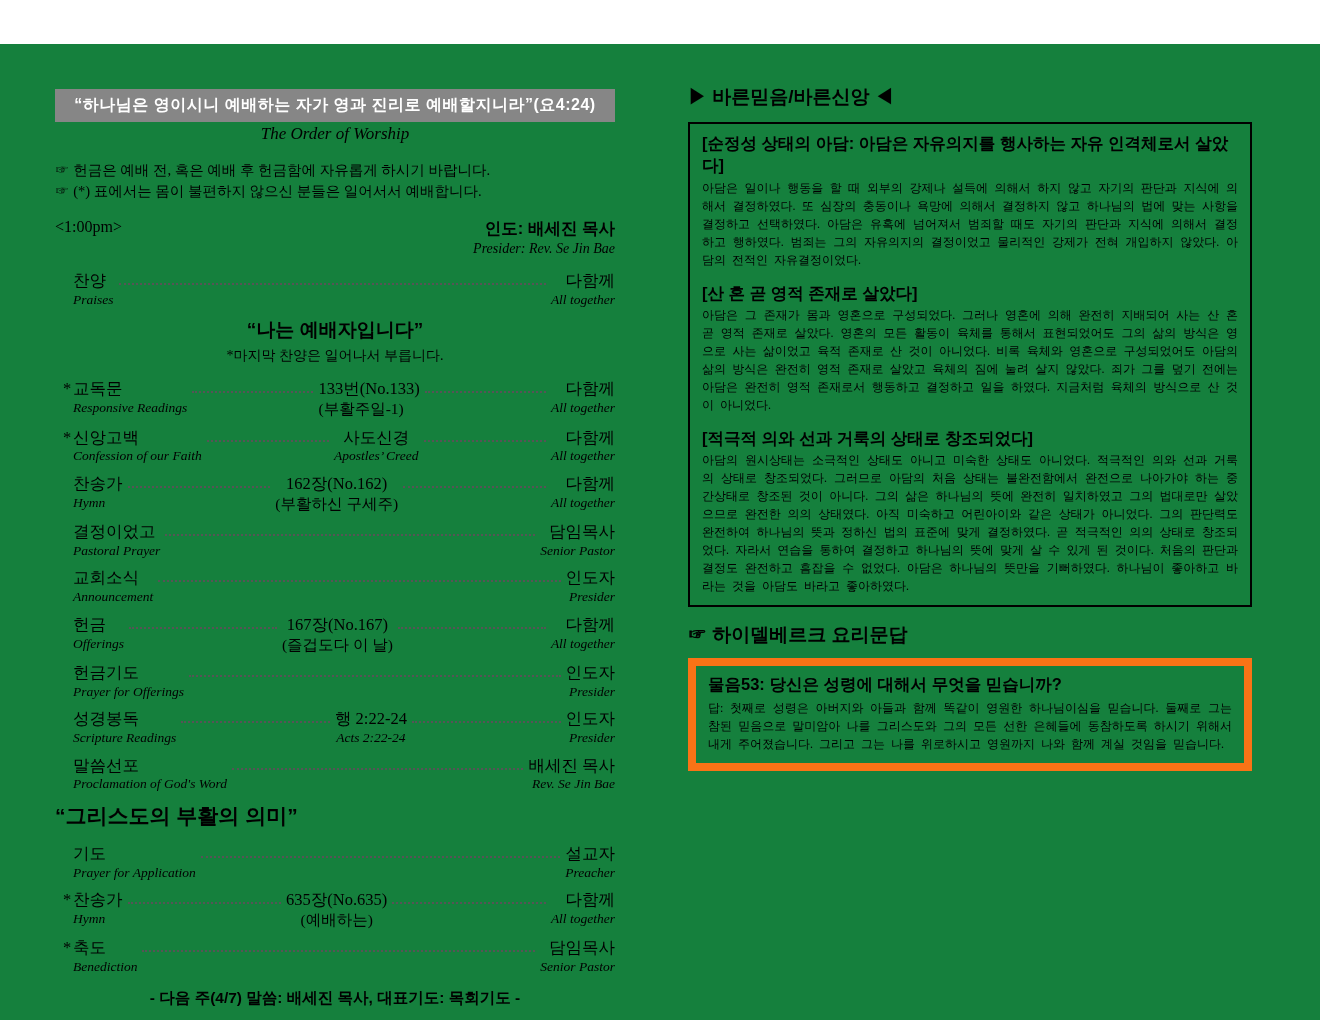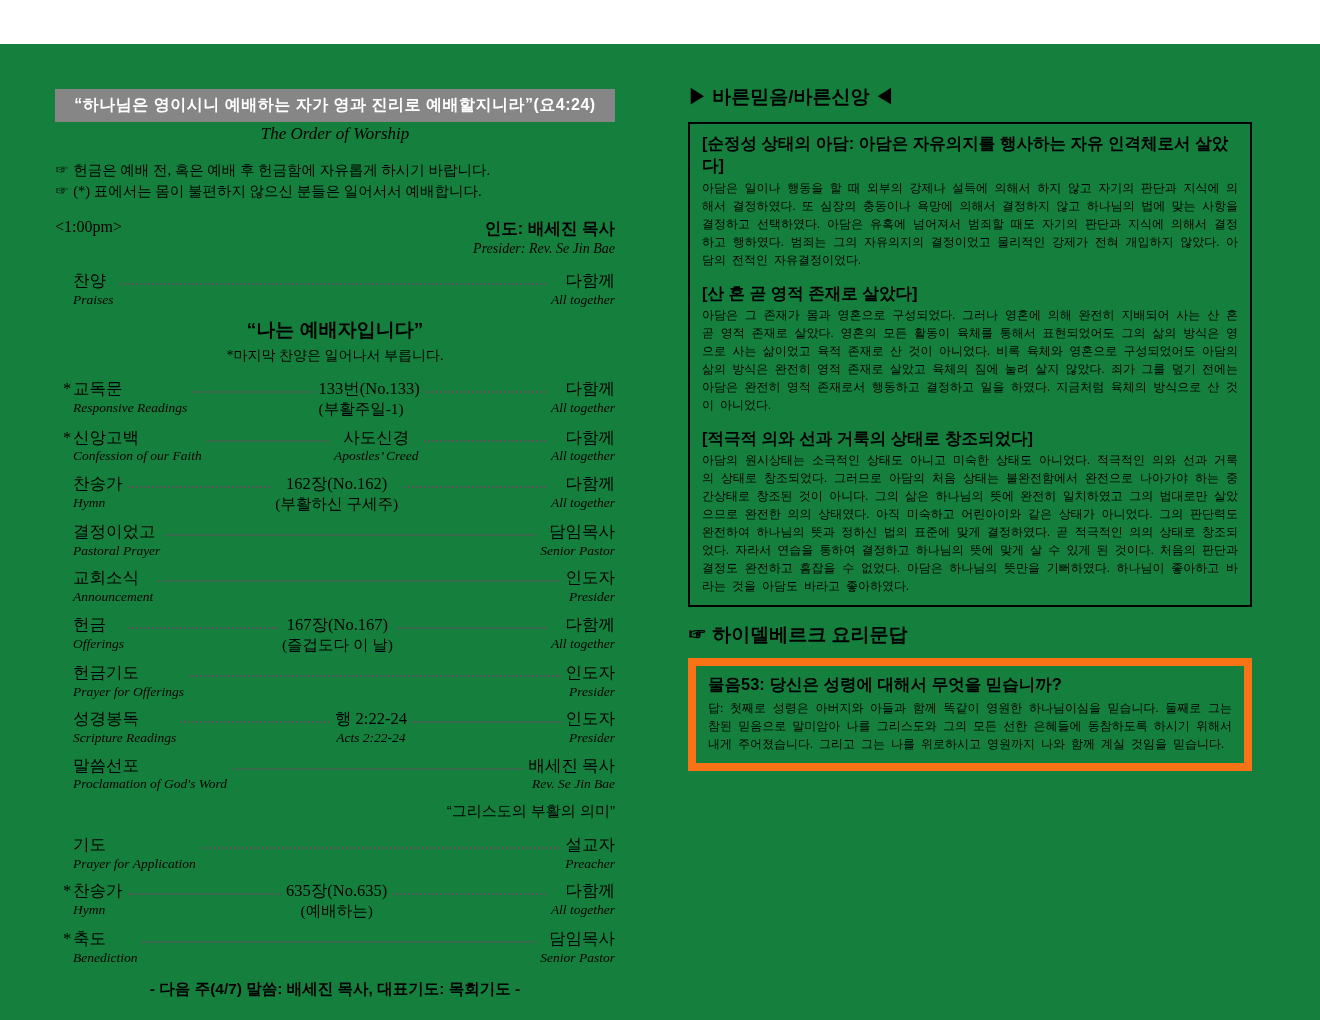--- a/index.html
+++ b/index.html
@@ -25,22 +25,22 @@
   .kline{font-size:16.5px;line-height:1.2;}
   .kline2{font-size:15.5px;line-height:1.25;}
   .eline{font-style:italic;font-size:13.5px;line-height:1.3;}
   .star{display:inline-block;width:10px;margin-left:-10px;}
   .dots{flex:1;border-bottom:2px dotted #555;height:12px;margin:0 5px;min-width:14px;}
   .wcol-center{text-align:center;}
   .wcol-right{text-align:right;}
   .praise-block{text-align:center;margin:4px 0 14px;}
   .praise-title{font-family:"Liberation Sans",sans-serif;font-weight:bold;font-size:19px;}
   .praise-note{font-size:14px;margin-top:4px;}
-  .sermon-title{text-align:right;font-family:"Liberation Sans",sans-serif;font-weight:normal;
-                font-size:15px;margin:8px 0 14px;}
+  .sermon-title{text-align:left;font-family:"Liberation Sans",sans-serif;font-weight:bold;
+                font-size:21px;margin:8px 0 14px;}
   .nextweek{text-align:center;font-family:"Liberation Sans",sans-serif;font-weight:bold;
             font-size:15.5px;margin-top:12px;}
   
   .col-right{position:absolute;left:688px;top:40px;width:564px;}
   .rheader{font-family:"Liberation Sans",sans-serif;font-weight:bold;font-size:19px;margin-bottom:12px;}
   .rbox{border:2px solid #000;padding:8px 12px 10px;}
   .rsection + .rsection{margin-top:13px;}
   .rhead{font-family:"Liberation Sans",sans-serif;font-weight:bold;font-size:16.5px;
          line-height:1.35;margin-bottom:2px;}
   .rbody{font-size:12px;line-height:1.5;text-align:justify;word-spacing:3px;}

